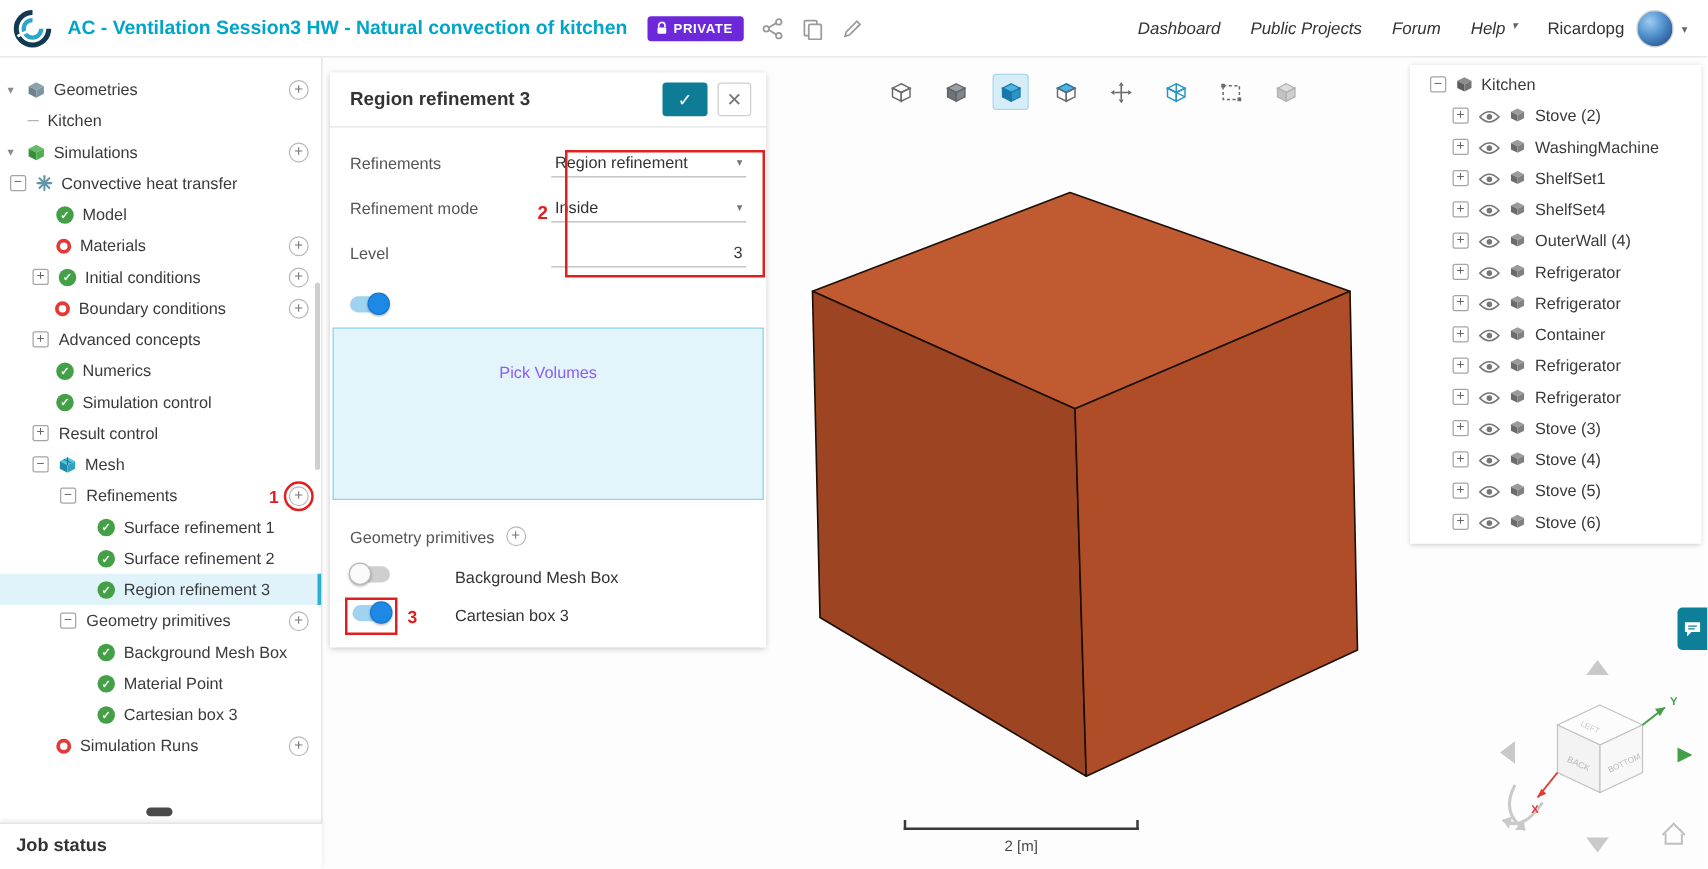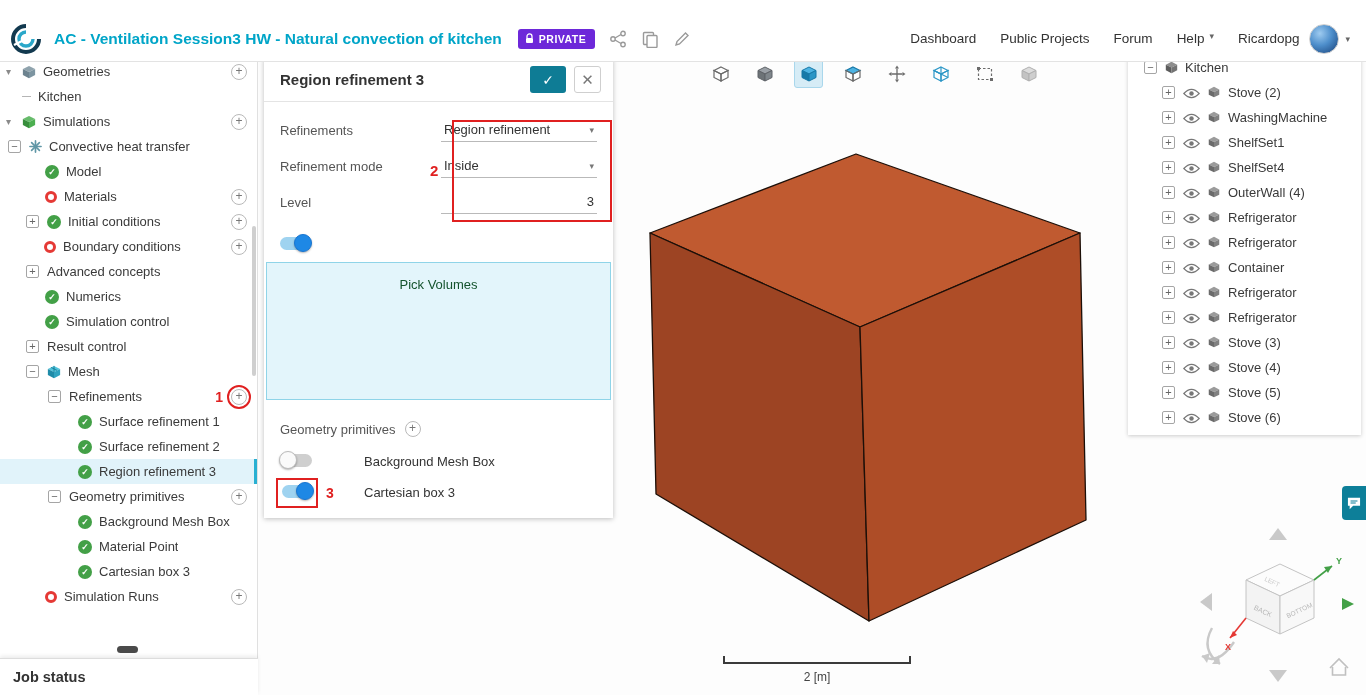--- a/index.html
+++ b/index.html
@@ -1,29 +1,29 @@
 <!DOCTYPE html>
 <html><head>
 <meta charset="utf-8">
 <style>
   * { box-sizing: border-box; margin: 0; padding: 0; }
   html,body { width:1366px; height:695px; overflow:hidden; }
   body { font-family:"Liberation Sans", sans-serif; background:#fff; position:relative; color:#333; }
 
   
-  .header { position:absolute; top:16px; left:0; width:1366px; height:46px; background:#fff;
+  .header { position:absolute; top:0; left:0; width:1366px; height:46px; background:#fff;
             border-bottom:1px solid #e3e3e3; display:flex; align-items:center; z-index:40; padding:0 16px 0 10px; }
   .logo { width:32px; height:32px; flex:0 0 32px; }
   .title { color:#00a5c8; font-weight:bold; font-size:15.5px; margin-left:12px; white-space:nowrap; }
   .badge { background:#6d28d9; color:#fff; font-size:10.5px; font-weight:bold; letter-spacing:.5px;
            border-radius:3px; padding:4px 9px 4px 7px; margin-left:16px; display:flex; align-items:center; gap:5px; }
   .hicons { display:flex; gap:14px; margin-left:14px; align-items:center; }
   .hicon { width:18px; height:18px; color:#9a9a9a; }
   .hnav { margin-left:auto; display:flex; align-items:center; gap:24px; font-size:13.5px; color:#333; }
-  .navitem { display:flex; align-items:flex-start; gap:5px; cursor:pointer; white-space:nowrap; }
+  .navitem { display:flex; align-items:flex-start; gap:5px; cursor:pointer; white-space:nowrap;font-style:italic; }
   .hcaret { font-size:9px; color:#666; }
   .username { font-size:13.5px; }
   .avatar { width:30px; height:30px; border-radius:50%;
             background:radial-gradient(circle at 35% 30%, #9ecbf0 0%, #4d8ecb 45%, #173f77 100%);
             border:1px solid #d0d0d0; }
 
   
   .sidebar { position:absolute; top:46px; left:0; width:258px; bottom:0; background:#fff;
              border-right:1px solid #e0e0e0; z-index:20; }
   .tree { padding-top:13px; }
@@ -77,21 +77,21 @@
   .fctrl { width:156px; border-bottom:1px solid #b9b9b9; display:flex; align-items:center;
            justify-content:space-between; padding:4px 3px; font-size:13px; color:#333; cursor:pointer; }
   .fctrl.num { justify-content:flex-end; }
   .chev { font-size:9px; color:#777; }
   .red-rect { position:absolute; left:188px; top:4px; width:160px; height:102px;
               border:2px solid #e02020; pointer-events:none; z-index:3; }
   .step2 { position:absolute; left:166px; top:46px; color:#e02020; font-weight:bold; font-size:15px; z-index:3; }
   .assigned-row { height:38px; display:flex; align-items:center; padding:0 16px; }
   .assigned-text { font-size:13px; font-weight:bold; color:#333; flex:1; }
   .pickbox { margin:0 2px 12px; height:138px; border:1px solid #8fd4e8; background:#e3f5fb;
-             text-align:center; padding-top:14px; font-size:13px; color:#14532d; }
+             text-align:center; padding-top:27px; font-size:13px; color:#8b5cf6; }
   .prim-row { height:34px; display:flex; align-items:center; gap:9px; padding:0 16px; }
   .prim-label { font-size:13px; color:#555; }
   .prow { height:31px; position:relative; display:flex; align-items:center; padding-left:18px; }
   .plabel { position:absolute; left:100px; font-size:13px; color:#333; }
   .switch { width:30px; height:13px; border-radius:7px; background:#cfcfcf; position:relative; display:inline-block; cursor:pointer; }
   .switch .knob { width:18px; height:18px; border-radius:50%; background:#fafafa; border:1px solid #bbb;
                   position:absolute; left:-3px; top:-3px; box-shadow:0 1px 2px rgba(0,0,0,.3); }
   .switch.on { background:#9fd3f0; }
   .switch.on .knob { left:14px; background:#1e88e5; border-color:#1976d2; }
   .switchwrap.redbox { outline:2px solid #e02020; outline-offset:4px; }

